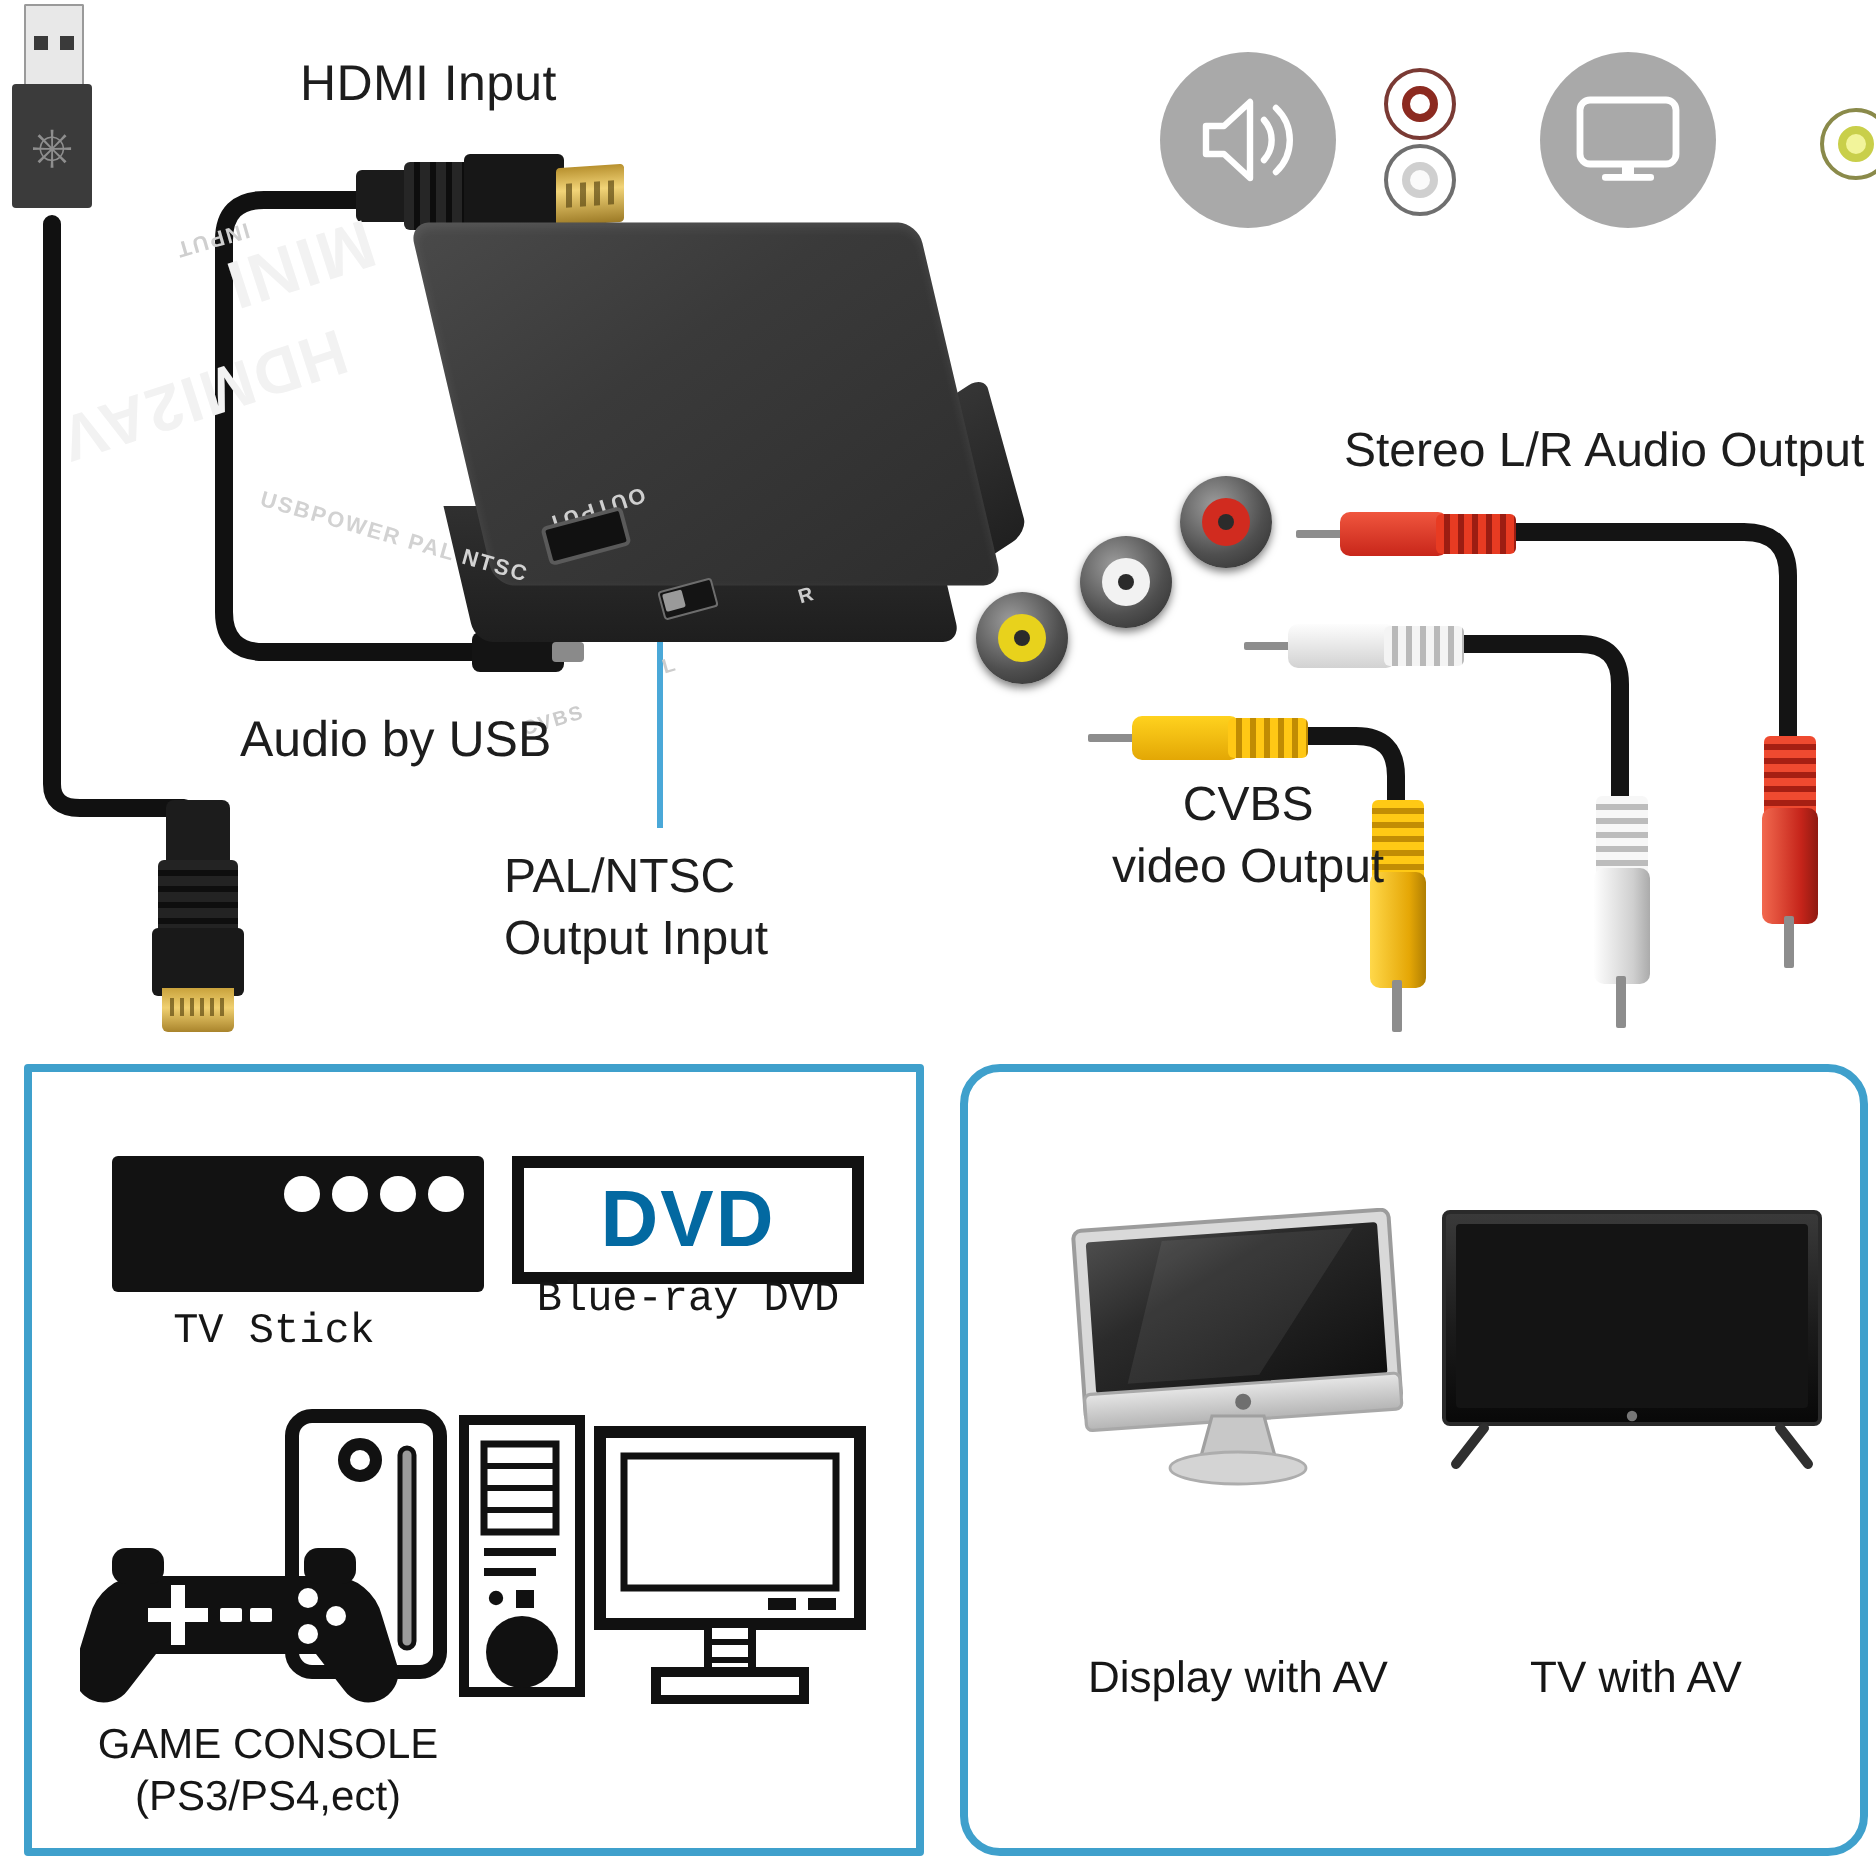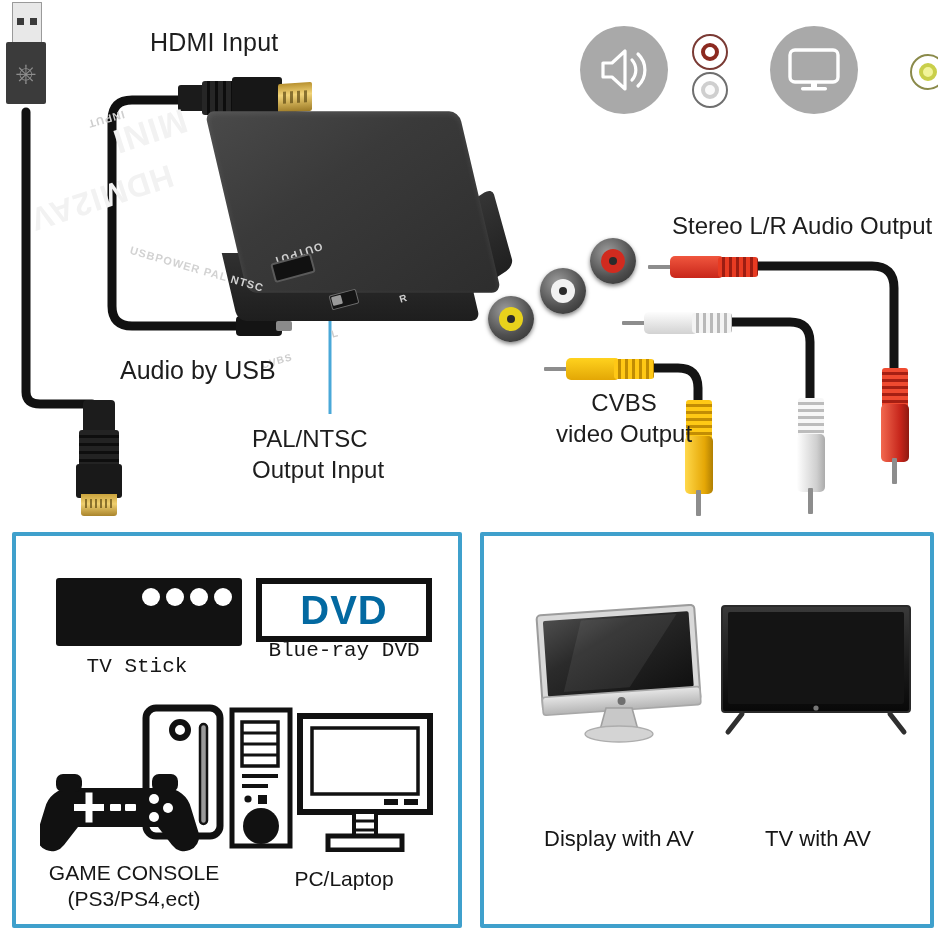--- a/index.html
+++ b/index.html
@@ -436,21 +436,21 @@
   #plug-yellow-v .barrel { background: linear-gradient(to right,#ffd84a,#e5a706 70%,#b07f03); border-radius:5px; }
 
   
   .panel {
     position: absolute;
     border: 4px solid #3fa0cc;
     background: #fff;
     border-radius: 2px;
   }
   #panel-sources  { left: 12px;  top: 532px; width: 442px; height: 388px; }
-  #panel-displays { left: 480px; top: 532px; width: 446px; height: 388px; }
+  #panel-displays { left: 480px; top: 532px; width: 446px; height: 388px; border-radius: 20px; }
 
   .panel-cap {
     position: absolute;
     text-align: center;
     font-size: 21px;
     color: #161616;
     line-height: 1.22;
     white-space: nowrap;
   }
 
@@ -718,21 +718,20 @@
         <rect x="72" y="12" width="130" height="96" fill="#fff" stroke="#111" stroke-width="6"></rect>
         <rect x="84" y="24" width="106" height="66" fill="#fff" stroke="#111" stroke-width="3.5"></rect>
         <rect x="156" y="95" width="14" height="6" fill="#111"></rect>
         <rect x="176" y="95" width="14" height="6" fill="#111"></rect>
         <rect x="126" y="108" width="22" height="26" fill="#fff" stroke="#111" stroke-width="4"></rect>
         <line x1="126" y1="117" x2="148" y2="117" stroke="#111" stroke-width="3"></line>
         <line x1="126" y1="126" x2="148" y2="126" stroke="#111" stroke-width="3"></line>
         <rect x="100" y="132" width="74" height="14" fill="#fff" stroke="#111" stroke-width="5"></rect>
       </svg>
     </div>
-    <div class="panel-cap" id="cap-pc">PC/Laptop</div>
   </div>
 
   <div class="panel" id="panel-displays">
 
     <div id="art-imac">
       <svg width="174" height="146" viewBox="0 0 174 146">
         <defs>
           <linearGradient id="imacScreen" x1="0" y1="0" x2="1" y2="1">
             <stop offset="0%" stop-color="#4d4d4d"></stop>
             <stop offset="35%" stop-color="#2b2b2b"></stop>

